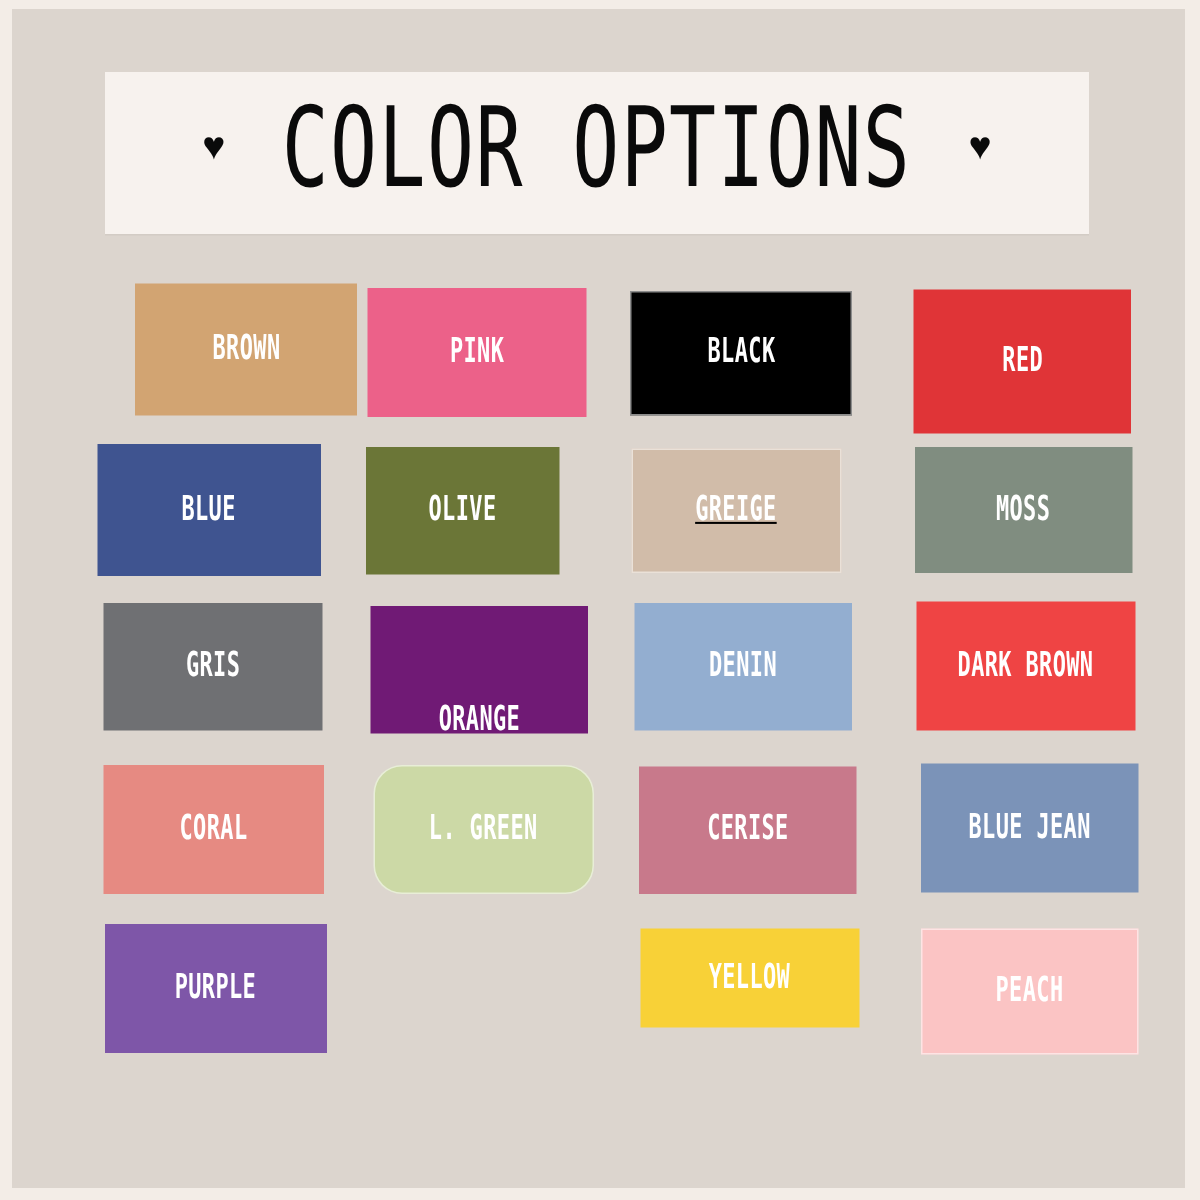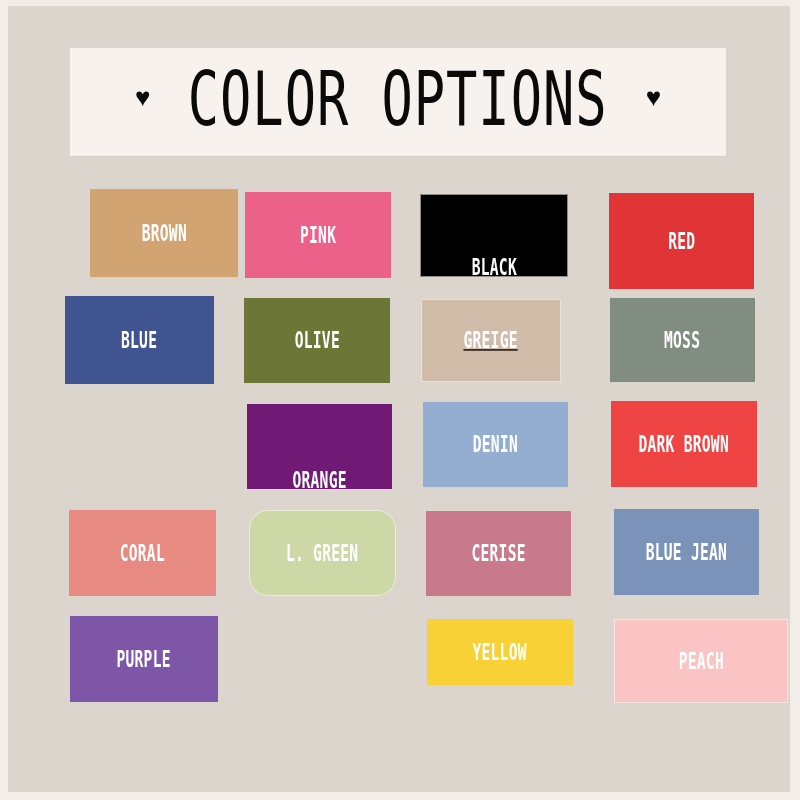--- a/index.html
+++ b/index.html
@@ -116,42 +116,45 @@
   </div>
 
   <div id="swatch-grid">
       <div class="swatch-row">
         <div class="swatch" style="left: 58px; top: 8px; width: 148px; height: 88px; background: rgb(210, 164, 114); margin-left: 24px;">
           <span class="swatch-label" style="color: rgb(255, 255, 255);">BROWN</span>
         </div>
         <div class="swatch" style="left: 237px; top: 11px; width: 146px; height: 86px; background: rgb(236, 97, 137);">
           <span class="swatch-label" style="color: rgb(255, 255, 255);">PINK</span>
         </div>
-        <div class="swatch light-edge" style="left: 412px; top: 13px; width: 148px; height: 83px; background: rgb(0, 0, 0); align-items: flex-end;">
+        <div class="swatch light-edge" style="left: 412px; top: 13px; width: 148px; height: 83px; background: rgb(0, 0, 0);">
           <span class="swatch-label" style="color: rgb(255, 255, 255);">BLACK</span>
         </div>
         <div class="swatch" style="left: 601px; top: 12px; width: 145px; height: 96px; background: rgb(224, 52, 55);">
           <span class="swatch-label" style="color: rgb(255, 255, 255);">RED</span>
         </div>
       </div>
       <div class="swatch-row">
         <div class="swatch" style="left: 57px; top: 8px; width: 149px; height: 88px; background: rgb(63, 84, 144);">
           <span class="swatch-label" style="color: rgb(255, 255, 255);">BLUE</span>
         </div>
-        <div class="swatch" style="left: 236px; top: 10px; width: 146px; height: 85px; background: rgb(107, 118, 55);">
+        <div class="swatch" style="left: 236px; top: 10px; width: 129px; height: 85px; background: rgb(107, 118, 55);">
           <span class="swatch-label" style="color: rgb(255, 255, 255);">OLIVE</span>
         </div>
         <div class="swatch light-edge" style="left: 413px; top: 11px; width: 140px; height: 83px; background: rgb(209, 188, 169); text-decoration: underline;">
           <span class="swatch-label" style="color: rgb(255, 255, 255);">GREIGE</span>
         </div>
         <div class="swatch" style="left: 602px; top: 10px; width: 145px; height: 84px; background: rgb(128, 141, 128);">
           <span class="swatch-label" style="color: rgb(255, 255, 255);">MOSS</span>
         </div>
       </div>
       <div class="swatch-row">
+        <div class="swatch" style="left: 61px; top: 7px; width: 146px; height: 85px; background: rgb(111, 112, 115);">
+          <span class="swatch-label" style="color: rgb(255, 255, 255);">GRIS</span>
+        </div>
         <div class="swatch" style="left: 239px; top: 9px; width: 145px; height: 85px; background: #701a75; align-items: flex-end;">
           <span class="swatch-label" style="color: rgb(255, 255, 255);">ORANGE</span>
         </div>
         <div class="swatch" style="left: 415px; top: 7px; width: 145px; height: 85px; background: rgb(147, 174, 208);">
           <span class="swatch-label" style="color: rgb(255, 255, 255);">DENIN</span>
         </div>
         <div class="swatch" style="left: 603px; top: 6px; width: 146px; height: 86px; background: #ef4444; align-items: center;">
           <span class="swatch-label" style="color: rgb(255, 255, 255);">DARK BROWN</span>
         </div>
       </div>
@@ -169,19 +172,19 @@
           <span class="swatch-label" style="color: rgb(255, 255, 255);">BLUE JEAN</span>
         </div>
       </div>
       <div class="swatch-row">
         <div class="swatch" style="left: 62px; top: 7px; width: 148px; height: 86px; background: rgb(126, 86, 168);">
           <span class="swatch-label" style="color: rgb(255, 255, 255);">PURPLE</span>
         </div>
         <div class="swatch" style="left: 419px; top: 10px; width: 146px; height: 66px; background: rgb(248, 209, 55);">
           <span class="swatch-label" style="color: rgb(255, 255, 255);">YELLOW</span>
         </div>
-        <div class="swatch light-edge" style="left: 606px; top: 10px; width: 174px; height: 84px; background: rgb(251, 196, 196);">
+        <div class="swatch light-edge" style="left: 606px; top: 10px; width: 145px; height: 84px; background: rgb(251, 196, 196);">
           <span class="swatch-label" style="color: rgb(255, 255, 255);">PEACH</span>
         </div>
       </div>
     </div>
 
 </div>
 
 </body></html>

